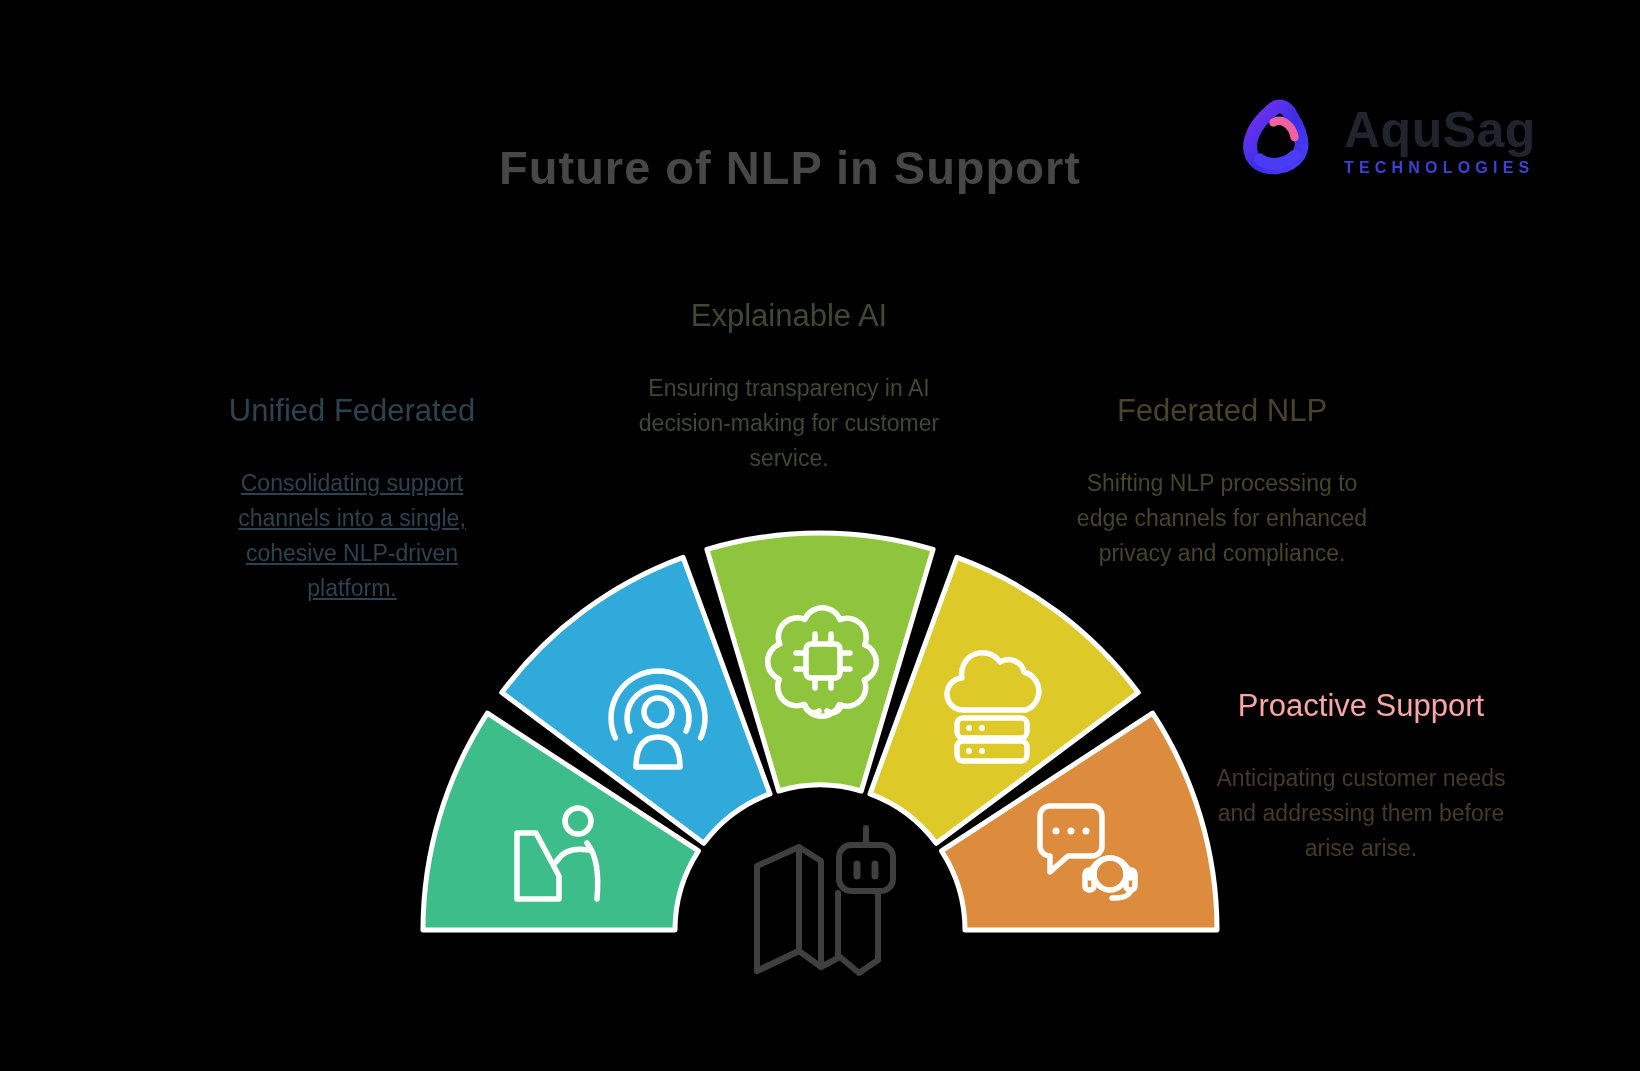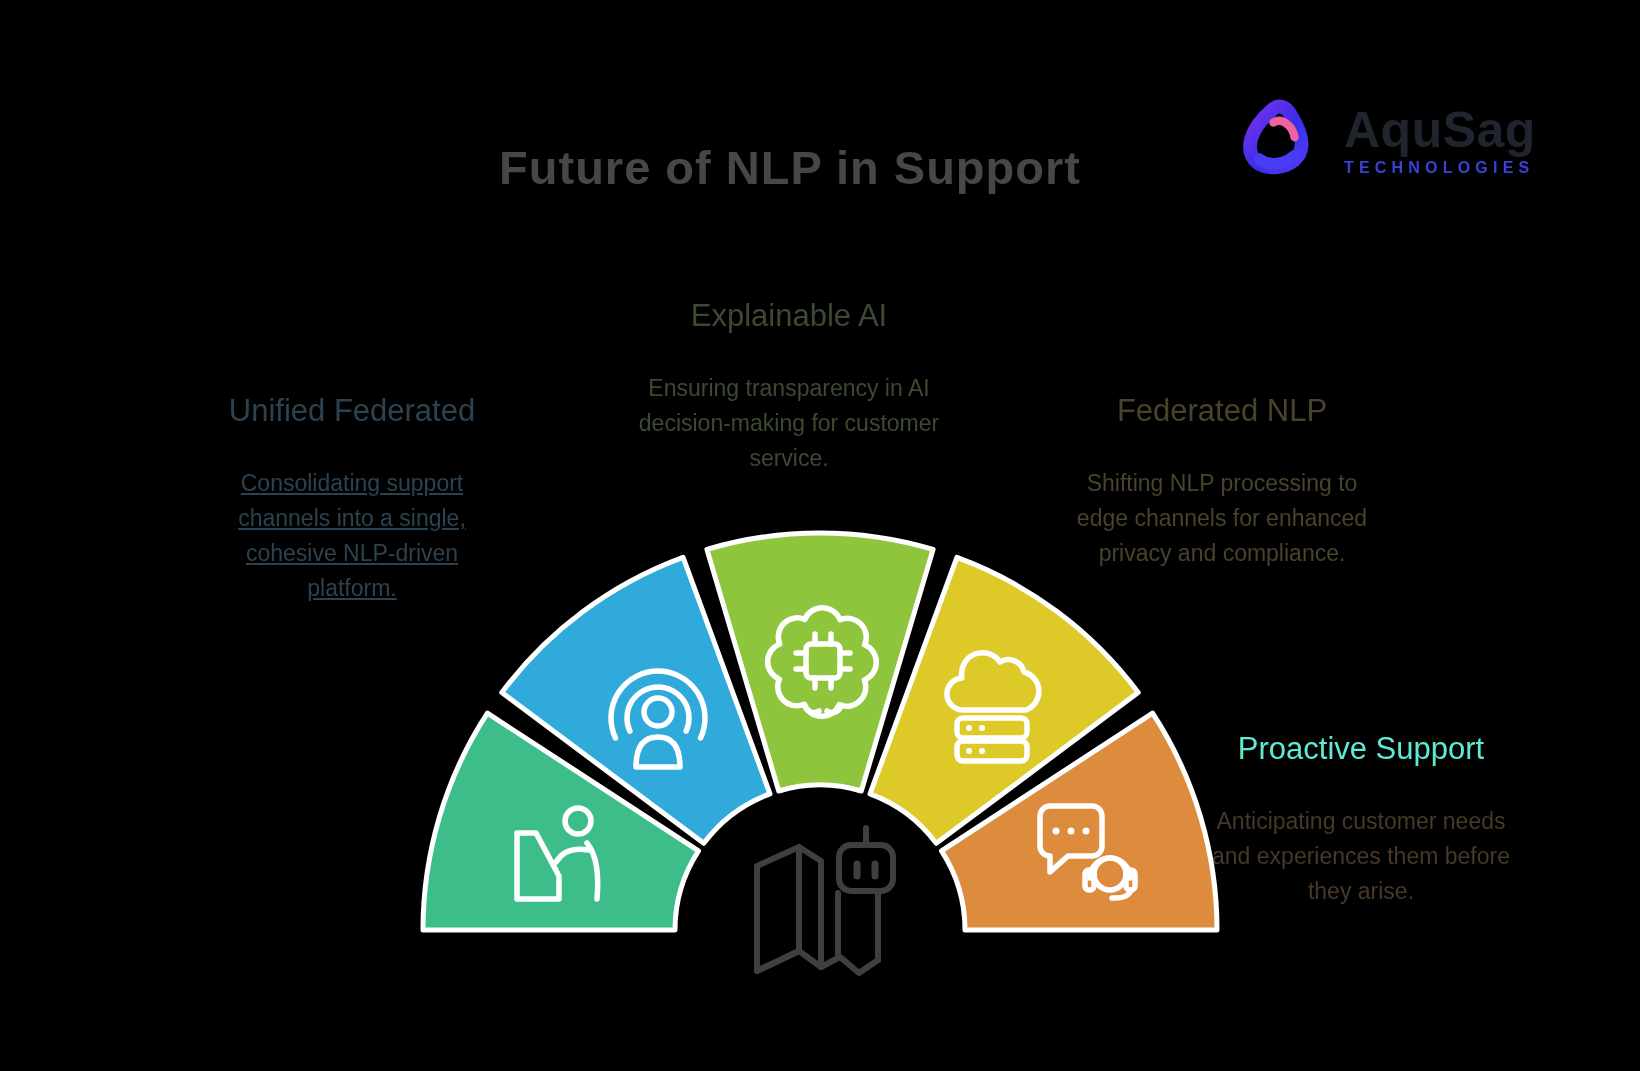--- a/index.html
+++ b/index.html
@@ -69,22 +69,22 @@
     <p style="color: rgb(62, 73, 51);">Ensuring transparency in AI decision-making for customer service.</p>
   </div>
 
   <div class="note note-federated">
     <h2 style="color: rgb(72, 67, 42);">Federated NLP</h2>
     <p style="color: rgb(72, 67, 42);">Shifting NLP processing to edge channels for enhanced privacy and compliance.</p>
   </div>
 
 
   <div class="note note-proactive">
-    <h2 style="color: #5eead4; margin-top: 43px;">Proactive Support</h2>
-    <p style="color: rgb(71, 57, 39);">Anticipating customer needs and experiences them before they arise.</p>
+    <h2 style="color: #fca5a5;">Proactive Support</h2>
+    <p style="color: rgb(71, 57, 39);">Anticipating customer needs and addressing them before arise arise.</p>
   </div>
 
   <svg class="fan" width="1640" height="1071" viewBox="0 0 1640 1071">
 
     <path class="seg" d="M423,930 A397,397 0 0 1 487.4,713.2 L698.5,850.8 A145,145 0 0 0 675,930 Z" style="fill: rgb(61, 189, 137);"></path>
     <path class="seg" d="M501.8,692.6 A397,397 0 0 1 683.1,557.4 L770,793.9 A145,145 0 0 0 703.8,843.3 Z" style="fill: rgb(48, 169, 219);"></path>
     <path class="seg" d="M706.9,549.4 A397,397 0 0 1 933.1,549.4 L861.3,791 A145,145 0 0 0 778.7,791 Z" style="fill: rgb(142, 197, 61);"></path>
     <path class="seg" d="M956.9,557.4 A397,397 0 0 1 1138.2,692.6 L936.2,843.3 A145,145 0 0 0 870,793.9 Z" style="fill: rgb(221, 202, 40);"></path>
     <path class="seg" d="M1152.6,713.2 A397,397 0 0 1 1217,930 L965,930 A145,145 0 0 0 941.5,850.8 Z" style="fill: rgb(221, 140, 62);"></path>
 

